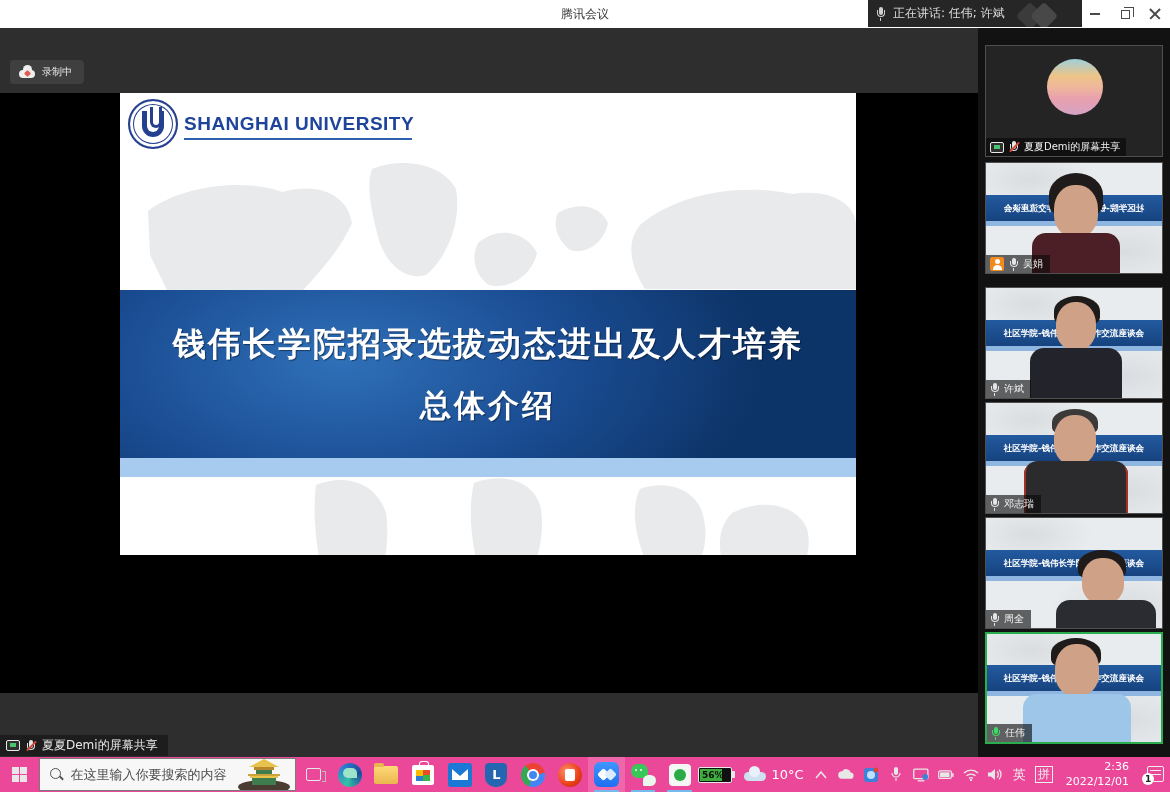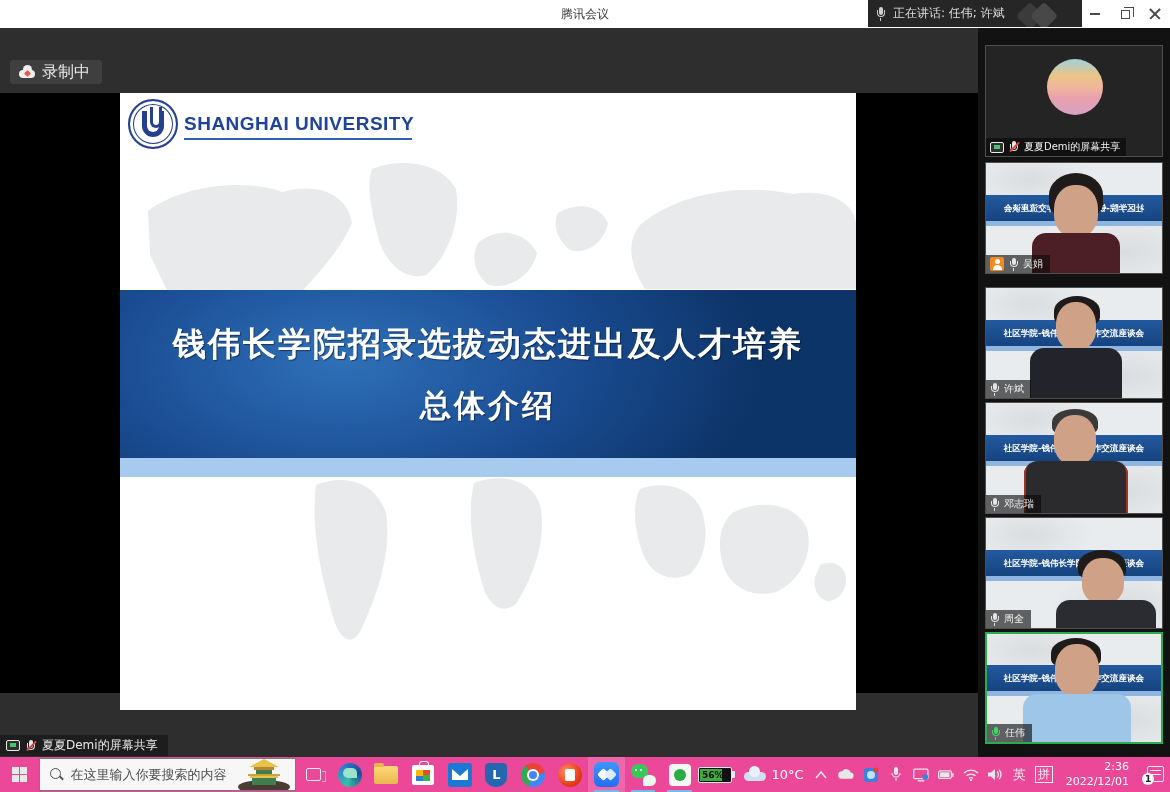--- a/index.html
+++ b/index.html
@@ -25,30 +25,30 @@
   .glyph-min { width:10px; height:2px; background:#4a4a4a; }
   .glyph-restore { width:9px; height:9px; border:1px solid #4a4a4a; position:relative; background:#fff; }
   .glyph-restore::before { content:""; position:absolute; left:2px; top:-4px; width:9px; height:9px; border:1px solid #4a4a4a; border-left:none; border-bottom:none; }
   .glyph-close { width:12px; height:12px; position:relative; }
   .glyph-close::before,.glyph-close::after { content:""; position:absolute; left:-1px; top:5px; width:14px; height:1.6px; background:#4a4a4a; }
   .glyph-close::before { transform:rotate(45deg); } .glyph-close::after { transform:rotate(-45deg); }
 
   
   .meeting { position:absolute; left:0; top:28px; width:1170px; height:729px; background:#2e2e2e; }
   .rec-badge { position:absolute; left:10px; top:32px; height:24px; background:#3f3f3f; border-radius:4px; display:flex; align-items:center; gap:7px; padding:0 12px 0 9px; z-index:5; }
-  .rec-badge .txt { color:#e8e8e8; font-size:16px; }
+  .rec-badge .txt { color:#e8e8e8; font-size:10px; }
   .cloud-rec { width:16px; height:11px; position:relative; }
   .cloud-rec .c { position:absolute; bottom:0; left:0; width:16px; height:8px; background:#efefef; border-radius:5px; }
   .cloud-rec .c2 { position:absolute; bottom:4px; left:4px; width:9px; height:9px; background:#efefef; border-radius:50%; }
   .cloud-rec .dot { position:absolute; bottom:2px; left:6px; width:5px; height:5px; background:#e05b4b; border-radius:1px; transform:rotate(45deg); z-index:2; }
 
   .share-viewport { position:absolute; left:0; top:65px; width:978px; height:600px; background:#000; }
 
   
-  .slide { position:absolute; left:120px; top:0; width:736px; height:617px; background:#ffffff; overflow:hidden; }
+  .slide { position:absolute; left:120px; top:0; width:736px; height:462px; background:#ffffff; overflow:hidden; }
   .worldmap { position:absolute; left:0; top:0; width:736px; height:597px; }
   .shu-logo { position:absolute; left:8px; top:6px; display:flex; align-items:flex-start; gap:6px; z-index:3; }
   .shu-emblem { width:50px; height:50px; border-radius:50%; border:2px solid #24408f; background:#fff; position:relative; box-shadow:inset 0 0 0 3px #fff, inset 0 0 0 4px #24408f; }
   .shu-emblem .u { position:absolute; left:12px; top:10px; width:22px; height:26px; border:5px solid #24408f; border-top:none; border-radius:0 0 13px 13px; }
   .shu-emblem .u::before { content:""; position:absolute; left:3px; top:-4px; width:6px; height:18px; border:3px solid #24408f; border-top:none; border-radius:0 0 8px 8px; }
   .shu-text-wrap { padding-top:14px; }
   .shu-name { font-size:19px; font-weight:bold; color:#1f449c; letter-spacing:0.5px; font-family:"Liberation Sans",sans-serif; }
   .shu-underline { margin-top:3px; width:228px; height:2px; background:#2e62ae; }
   .slide-banner { position:absolute; left:0; top:197px; width:736px; height:168px;
     background:radial-gradient(ellipse 420px 220px at 30% 42%, #2f70b8 0%, #1a4c92 55%, #0d3468 100%);

